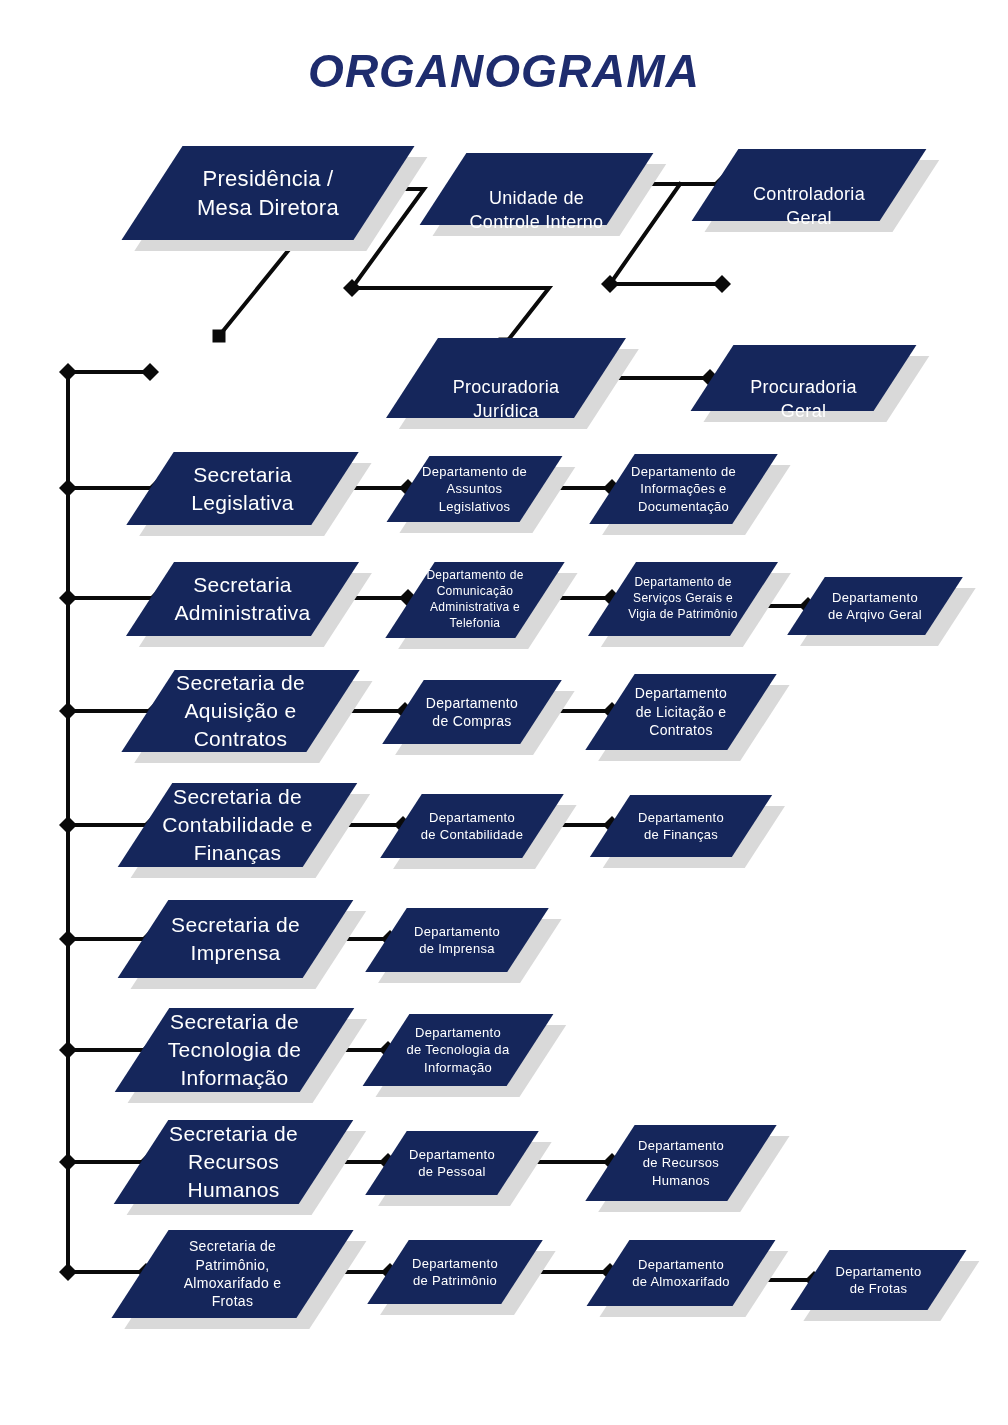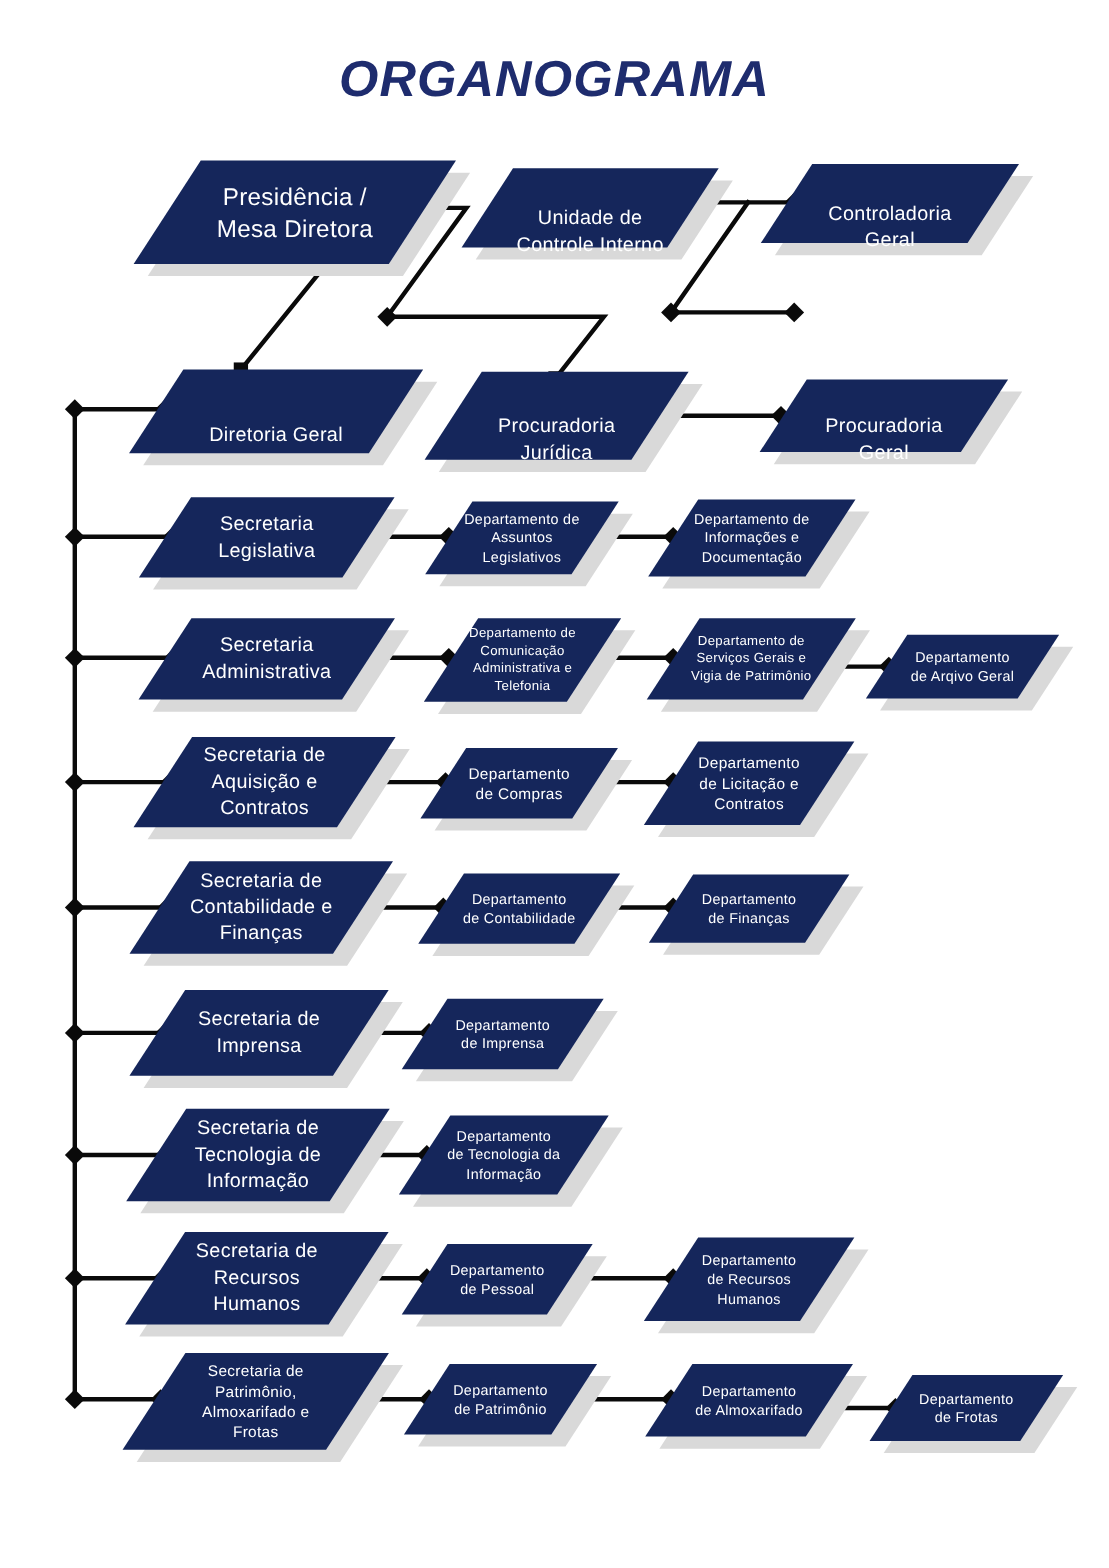--- a/index.html
+++ b/index.html
@@ -29,21 +29,21 @@
   .node .label{
     position:relative;width:100%;height:100%;
     display:flex;align-items:center;justify-content:center;
     text-align:center;color:#ffffff;
     white-space:pre-line;line-height:1.32;
     letter-spacing:.3px;
     padding:0 4px;box-sizing:border-box;
   }
   .fs22 .label{font-size:22px;}
   .fs18 .label{font-size:18px;margin-top:22px;}
-  .fs17 .label{font-size:18px;}
+  .fs17 .label{font-size:21px;}
   .fs14 .label{font-size:14px;}
   .fs13 .label{font-size:13px;}
   .fs12 .label{font-size:12px;}
 </style>
 </head>
 <body>
 
 <div id="canvas">
   <svg id="connector-layer" viewBox="0 0 1008 1425">
       <polyline points="375,189 424,189 352,288 549,288 505,344" fill="none" stroke="#0A0A0A" stroke-width="4" stroke-linecap="square"></polyline>
@@ -151,24 +151,20 @@
     <div class="bg"></div>
     <div class="label">Unidade de
 Controle Interno</div>
   </div>
   <div class="node fs18" style="left:715px;top:149px;width:188px;height:72px">
     <div class="bg"></div>
     <div class="label">Controladoria
 Geral</div>
   </div>
 
-  <div class="node fs18" style="left:142px;top:336px;width:218px;height:76px">
-    <div class="bg"></div>
-    <div class="label">Diretoria Geral</div>
-  </div>
   <div class="node fs18" style="left:412px;top:338px;width:188px;height:80px">
     <div class="bg"></div>
     <div class="label">Procuradoria
 Jurídica</div>
   </div>
   <div class="node fs18" style="left:712px;top:345px;width:183px;height:66px">
     <div class="bg"></div>
     <div class="label">Procuradoria
 Geral</div>
   </div>

